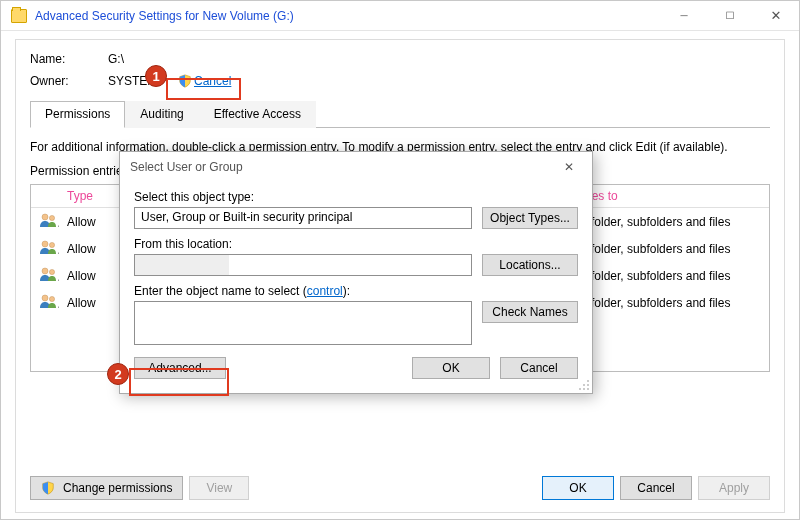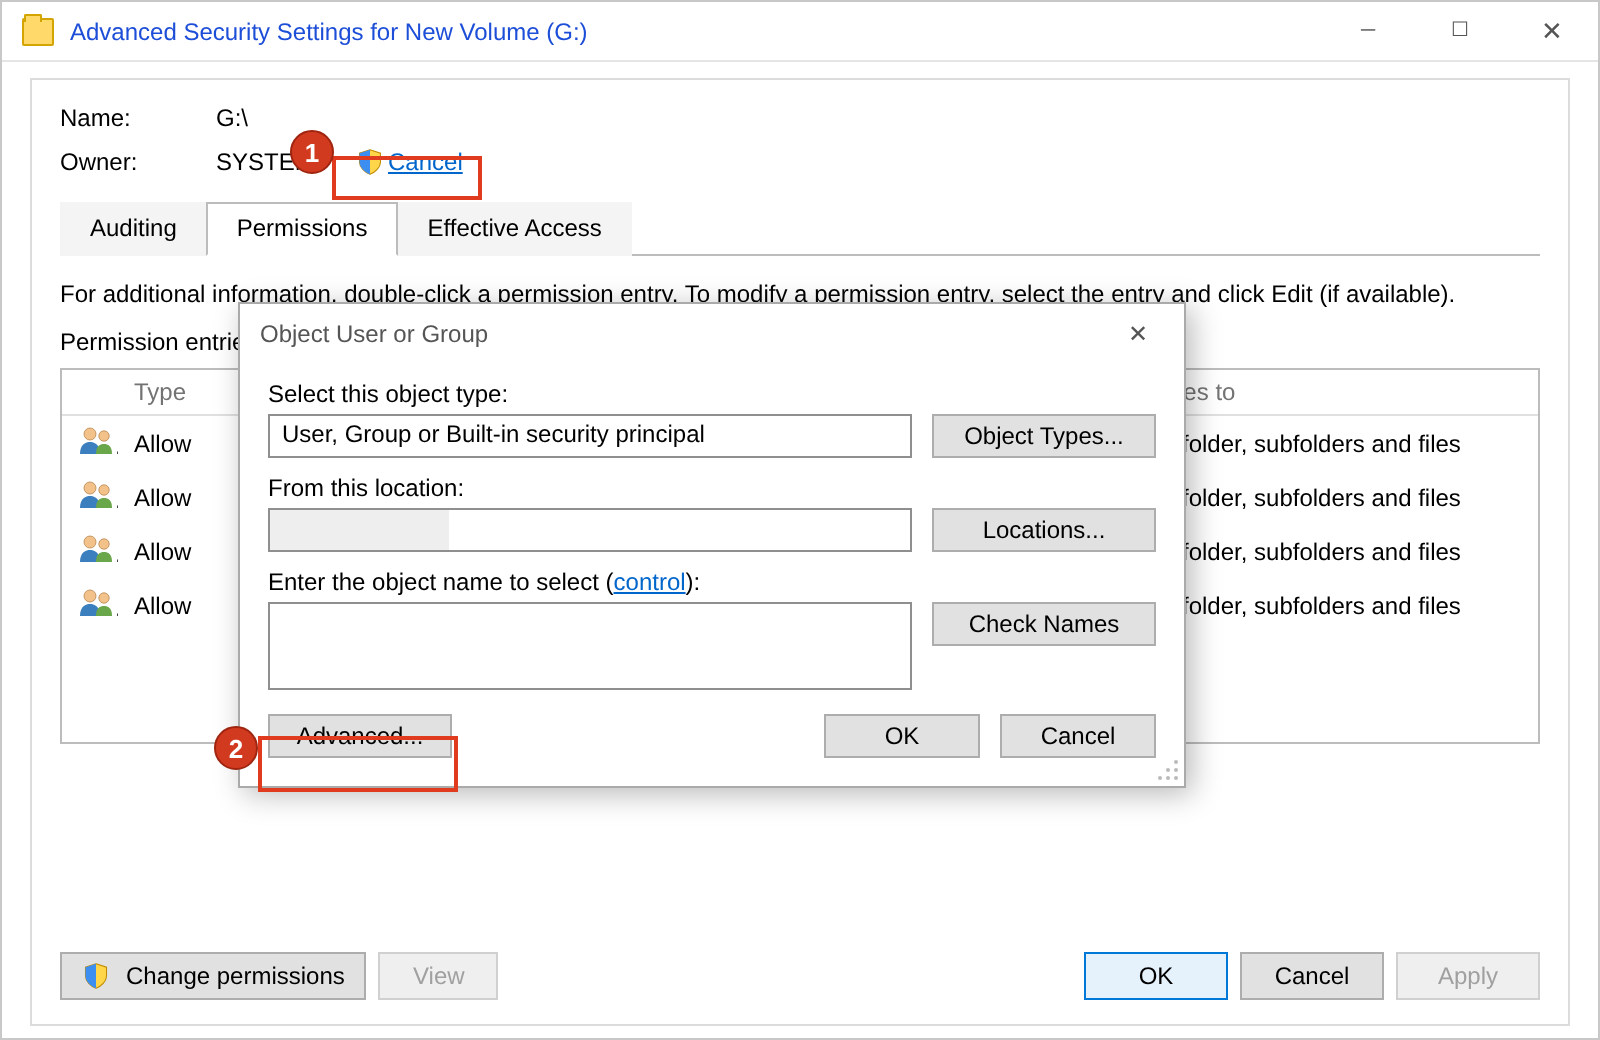--- a/index.html
+++ b/index.html
@@ -26,21 +26,21 @@
   
   .tabs { margin-top:12px; border-bottom:1px solid #bcbcbc; display:flex; }
   .tab { padding:5px 14px 6px 14px; border:1px solid transparent; border-bottom:none; cursor:pointer; position:relative; top:1px; background:#f4f4f4;}
   .tab.active { background:#fff; border-color:#bcbcbc; border-bottom:1px solid #fff;}
   .tab + .tab { margin-left:0; }
   .tab-info { margin:12px 0 10px 0; }
   .perm-header { margin-bottom:6px;}
   
   .perm-table { border:1px solid #bcbcbc; height:188px; overflow:hidden; }
   .perm-head { display:flex; background:#fff; border-bottom:1px solid #e0e0e0;}
-  .perm-head div { padding:4px 8px; font-weight:400; color:#737373;}
+  .perm-head div { padding:4px 8px; font-weight:400; color:#ec4899;}
   .col-ico { width:28px; }
   .col-type { width:58px; }
   .col-principal { width:180px; }
   .col-access { width:150px; }
   .col-inherit { width:110px;}
   .col-applies { flex:1 1 auto; }
   .perm-row { display:flex; align-items:center; padding:3px 0;}
   .perm-row div { padding:2px 8px; white-space:nowrap; overflow:hidden; text-overflow:ellipsis;}
   .users-icon { width:18px; height:14px; display:inline-block;}
   .users-icon svg { width:18px; height:14px;}
@@ -57,21 +57,21 @@
   
   .dialog { position:absolute; top:150px; left:118px; width:474px; background:#fff; border:1px solid #aaa; box-shadow:3px 3px 14px rgba(0,0,0,.28); z-index:30;}
   .dlg-title { height:30px; display:flex; align-items:center; padding:0 8px 0 10px; color:#555; }
   .dlg-title .spacer { flex:1 1 auto;}
   .dlg-close { width:30px; height:26px; display:flex; align-items:center; justify-content:center; color:#555;}
   .dlg-body { padding:4px 14px 14px 14px; }
   .fld-label { margin:4px 0 3px 0;}
   .fld-row { display:flex; align-items:center; gap:10px; margin-bottom:8px;}
   .fld-input { flex:1 1 auto; height:22px; border:1px solid #8f8f8f; background:#fff; padding:2px 6px; }
   .fld-area { flex:1 1 auto; height:44px; border:1px solid #8f8f8f; background:#fff;}
-  .dlg-btn { border:1px solid #adadad; background:#e1e1e1; padding:3px 0; width:112px; text-align:center; cursor:pointer;}
+  .dlg-btn { border:1px solid #adadad; background:#e1e1e1; padding:3px 0; width:96px; text-align:center; cursor:pointer;}
   .dlg-foot { display:flex; gap:10px; margin-top:12px; align-items:center;}
   .dlg-foot .spacer { flex:1 1 auto;}
   .dlg-btn.sm { width:78px;}
   .adv-btn { border:1px solid #adadad; background:#e1e1e1; padding:3px 0; width:92px; text-align:center; cursor:pointer;}
   .resize-grip { position:absolute; right:2px; bottom:2px; width:12px; height:12px; color:#bbb;}
   .resize-grip svg { width:12px; height:12px;}
 </style>
 </head>
 <body>
 
@@ -103,22 +103,22 @@
       <span class="shield">
         <svg viewBox="0 0 16 16">
             <path d="M8 1 L14 3 V8 C14 11 11 14 8 15 C5 14 2 11 2 8 V3 Z" fill="#ffd54a" stroke="#c08a00" stroke-width=".6"></path>
             <path d="M8 1 L8 15 C5 14 2 11 2 8 V3 Z" fill="#3c8ef0"></path>
           </svg>
       </span>
       <span class="link">Cancel</span>
     </div>
 
     <div class="tabs">
+      <div class="tab active">Permissions</div>
       <div class="tab">Auditing</div>
-      <div class="tab active">Permissions</div>
       <div class="tab">Effective Access</div>
     </div>
 
     <div class="tab-info">For additional information, double-click a permission entry. To modify a permission entry, select the entry and click Edit (if available).</div>
     <div class="perm-header">Permission entries:</div>
 
     <div class="perm-table">
       <div class="perm-head">
         <div class="col-ico"></div>
         <div class="col-type">Type</div>
@@ -203,21 +203,21 @@
     </div>
 
   </div>
 </div>
 
 <div class="callout" style="top:64px; left:144px">1</div>
 <div class="hilite" style="top:77px; left:165px; width:75px; height:22px"></div>
 
 <div class="dialog">
   <div class="dlg-title">
-    <span>Object User or Group</span>
+    <span>Select User or Group</span>
     <span class="spacer"></span>
     <div class="dlg-close">✕</div>
   </div>
   <div class="dlg-body">
     <div class="fld-label">Select this object type:</div>
     <div class="fld-row">
       <div class="fld-input">User, Group or Built-in security principal</div>
       <div class="dlg-btn">Object Types...</div>
     </div>
 

